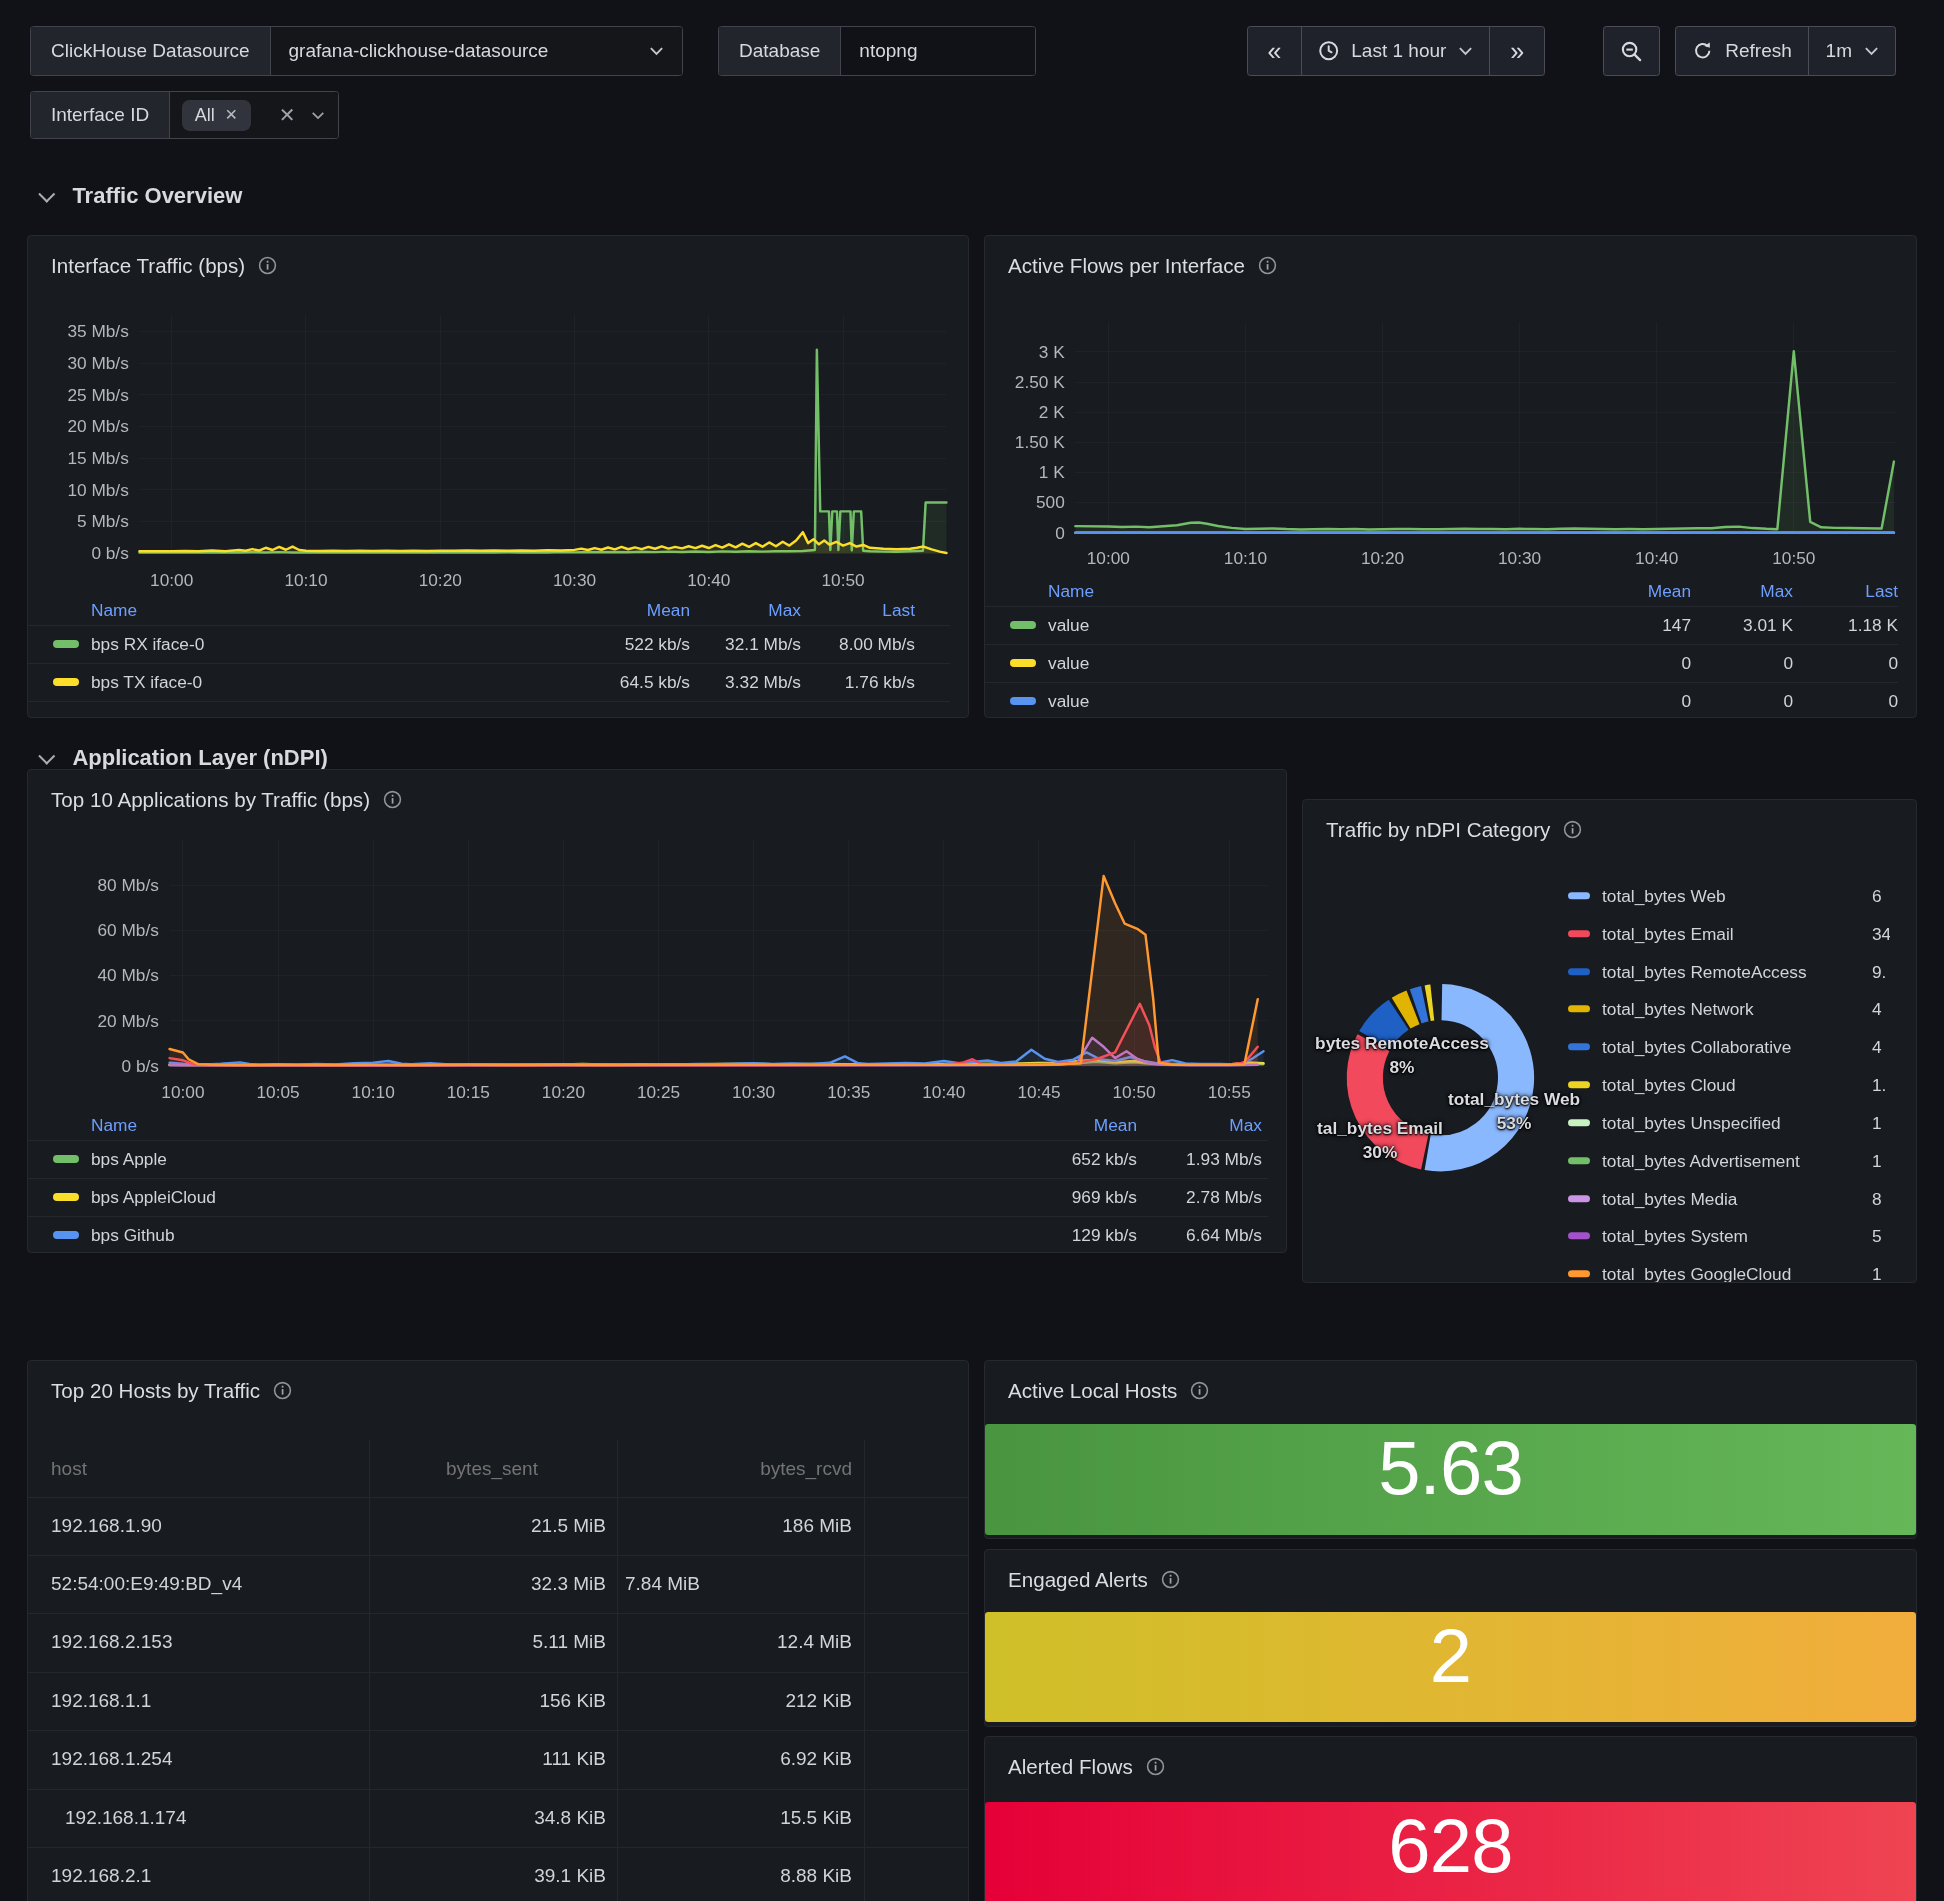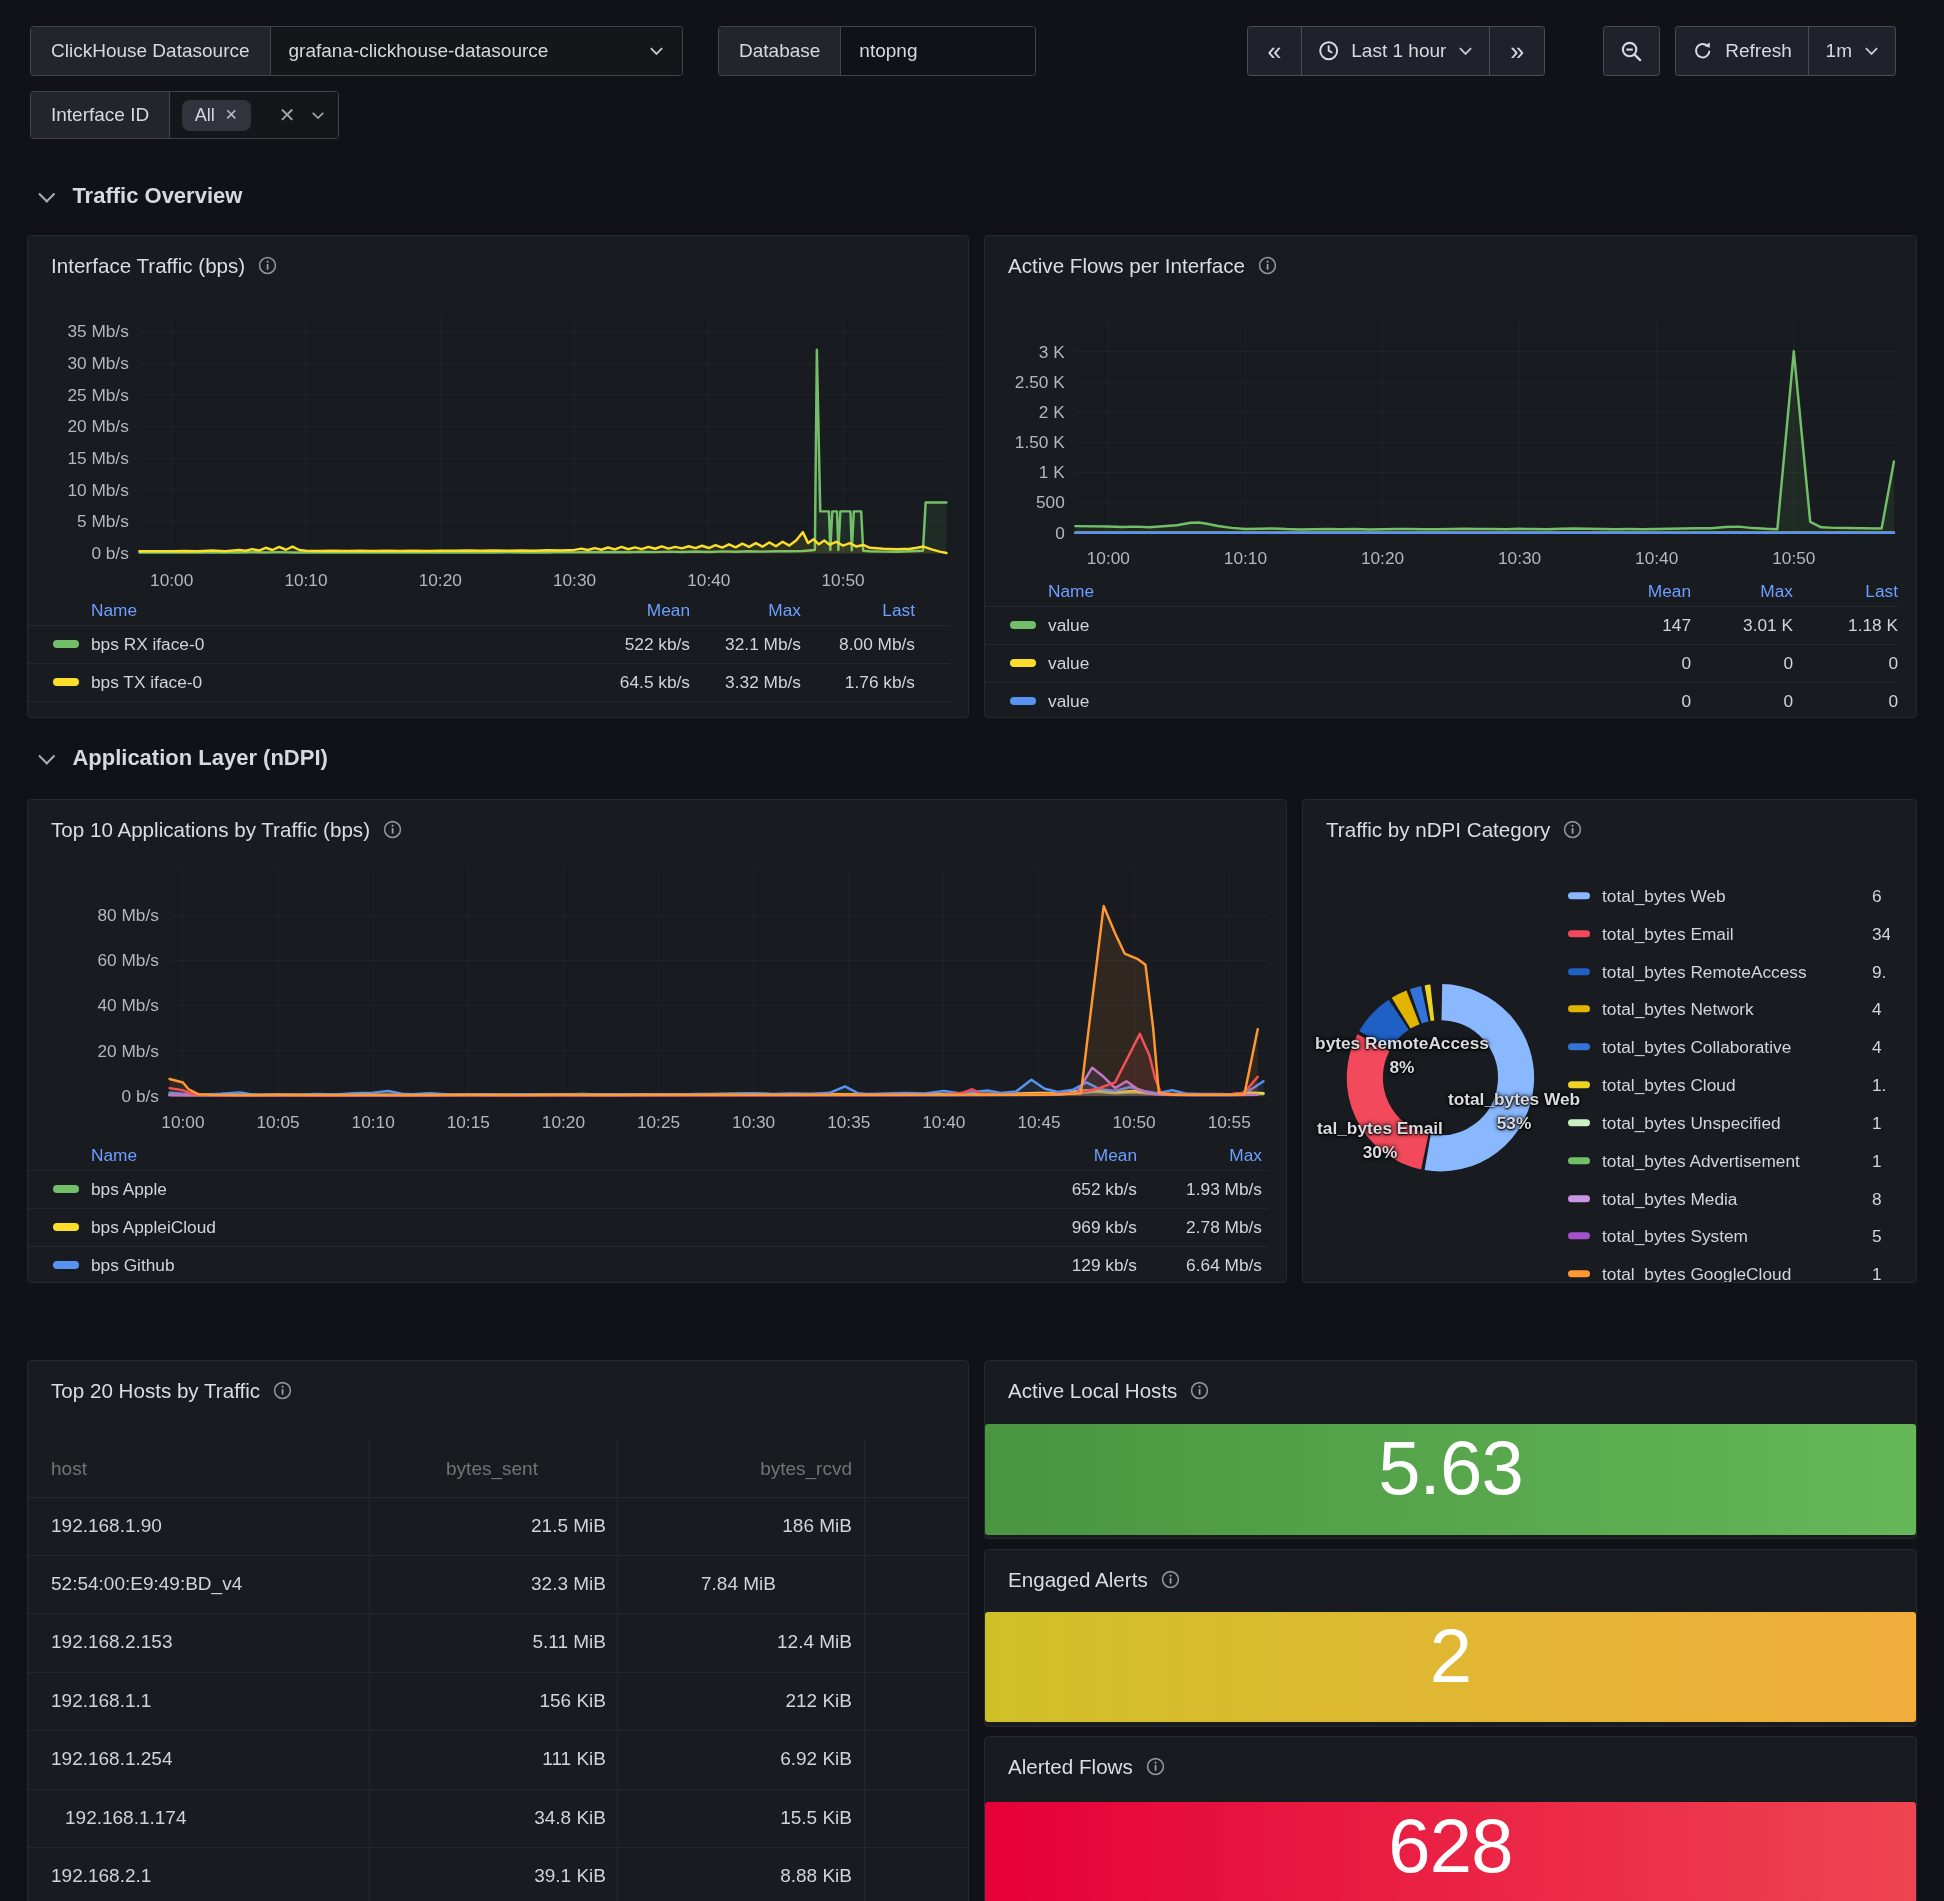--- a/index.html
+++ b/index.html
@@ -279,21 +279,21 @@
         <div class="leg-row" style="top: 107px;">
           <span class="leg-pill" style="background: rgb(87, 148, 242);"></span>
           <span class="leg-name">value</span>
           <span class="leg-col" style="left: 566px;">0</span>
           <span class="leg-col" style="left: 668px;">0</span>
           <span class="leg-col" style="left: 773px;">0</span>
         </div>
       </div>
   </div>
 
-  <div class="panel" style="left:27px;top:799px;width:1260px;height:484px;">
+  <div class="panel" style="left:27px;top:769px;width:1260px;height:484px;">
     <div class="ptitle">
       <span>Top 10 Applications by Traffic (bps)</span>
       <svg class="info" viewBox="0 0 24 24">
           <circle cx="12" cy="12" r="10" fill="none" stroke="#8f939c" stroke-width="2"></circle>
           <rect x="11" y="10.2" width="2.2" height="7" fill="#9fa3ac"></rect>
           <rect x="11" y="6" width="2.2" height="2.4" fill="#9fa3ac"></rect>
         </svg>
     </div>
     <svg id="chart-top_apps" class="chart" style="top:0;" width="1260" height="333" viewBox="0 0 1532 405">
         <line x1="188.1958405545927" x2="188.1958405545927" y1="85" y2="360" stroke="#23252c" stroke-width="1" shape-rendering="crispEdges"></line>
@@ -474,21 +474,21 @@
         <div class="tline" style="left: 341px; top: 79px; width: 0.8px; bottom: 0px;"></div>
         <div class="tline" style="left: 589px; top: 79px; width: 0.8px; bottom: 0px;"></div>
         <div class="tline" style="left: 836px; top: 79px; width: 0.8px; bottom: 0px;"></div>
         <div class="tline" style="left: 0px; right: 0px; top: 136px; height: 0.8px;"></div>
         <div class="tcell" style="left: 23px; top: 136px; height: 58px; line-height: 58px;">192.168.1.90</div>
         <div class="tcell" style="left: 350px; width: 228px; top: 136px; height: 58px; line-height: 58px; text-align: right;">21.5 MiB</div>
         <div class="tcell" style="left: 597px; width: 227px; top: 136px; height: 58px; line-height: 58px; text-align: right;">186 MiB</div>
         <div class="tline" style="left: 0px; right: 0px; top: 194px; height: 0.8px;"></div>
         <div class="tcell" style="left: 23px; top: 194px; height: 58px; line-height: 58px;">52:54:00:E9:49:BD_v4</div>
         <div class="tcell" style="left: 350px; width: 228px; top: 194px; height: 58px; line-height: 58px; text-align: right;">32.3 MiB</div>
-        <div class="tcell" style="left: 597px; width: 227px; top: 194px; height: 58px; line-height: 58px; text-align: center;">7.84 MiB</div>
+        <div class="tcell" style="left: 597px; width: 227px; top: 194px; height: 58px; line-height: 58px; text-align: left;">7.84 MiB</div>
         <div class="tline" style="left: 0px; right: 0px; top: 252px; height: 0.8px;"></div>
         <div class="tcell" style="left: 23px; top: 252px; height: 58px; line-height: 58px;">192.168.2.153</div>
         <div class="tcell" style="left: 350px; width: 228px; top: 252px; height: 58px; line-height: 58px; text-align: right;">5.11 MiB</div>
         <div class="tcell" style="left: 597px; width: 227px; top: 252px; height: 58px; line-height: 58px; text-align: right;">12.4 MiB</div>
         <div class="tline" style="left: 0px; right: 0px; top: 311px; height: 0.8px;"></div>
         <div class="tcell" style="left: 23px; top: 311px; height: 58px; line-height: 58px;">192.168.1.1</div>
         <div class="tcell" style="left: 350px; width: 228px; top: 311px; height: 58px; line-height: 58px; text-align: right;">156 KiB</div>
         <div class="tcell" style="left: 597px; width: 227px; top: 311px; height: 58px; line-height: 58px; text-align: right;">212 KiB</div>
         <div class="tline" style="left: 0px; right: 0px; top: 369px; height: 0.8px;"></div>
         <div class="tcell" style="left: 23px; top: 369px; height: 58px; line-height: 58px;">192.168.1.254</div>

